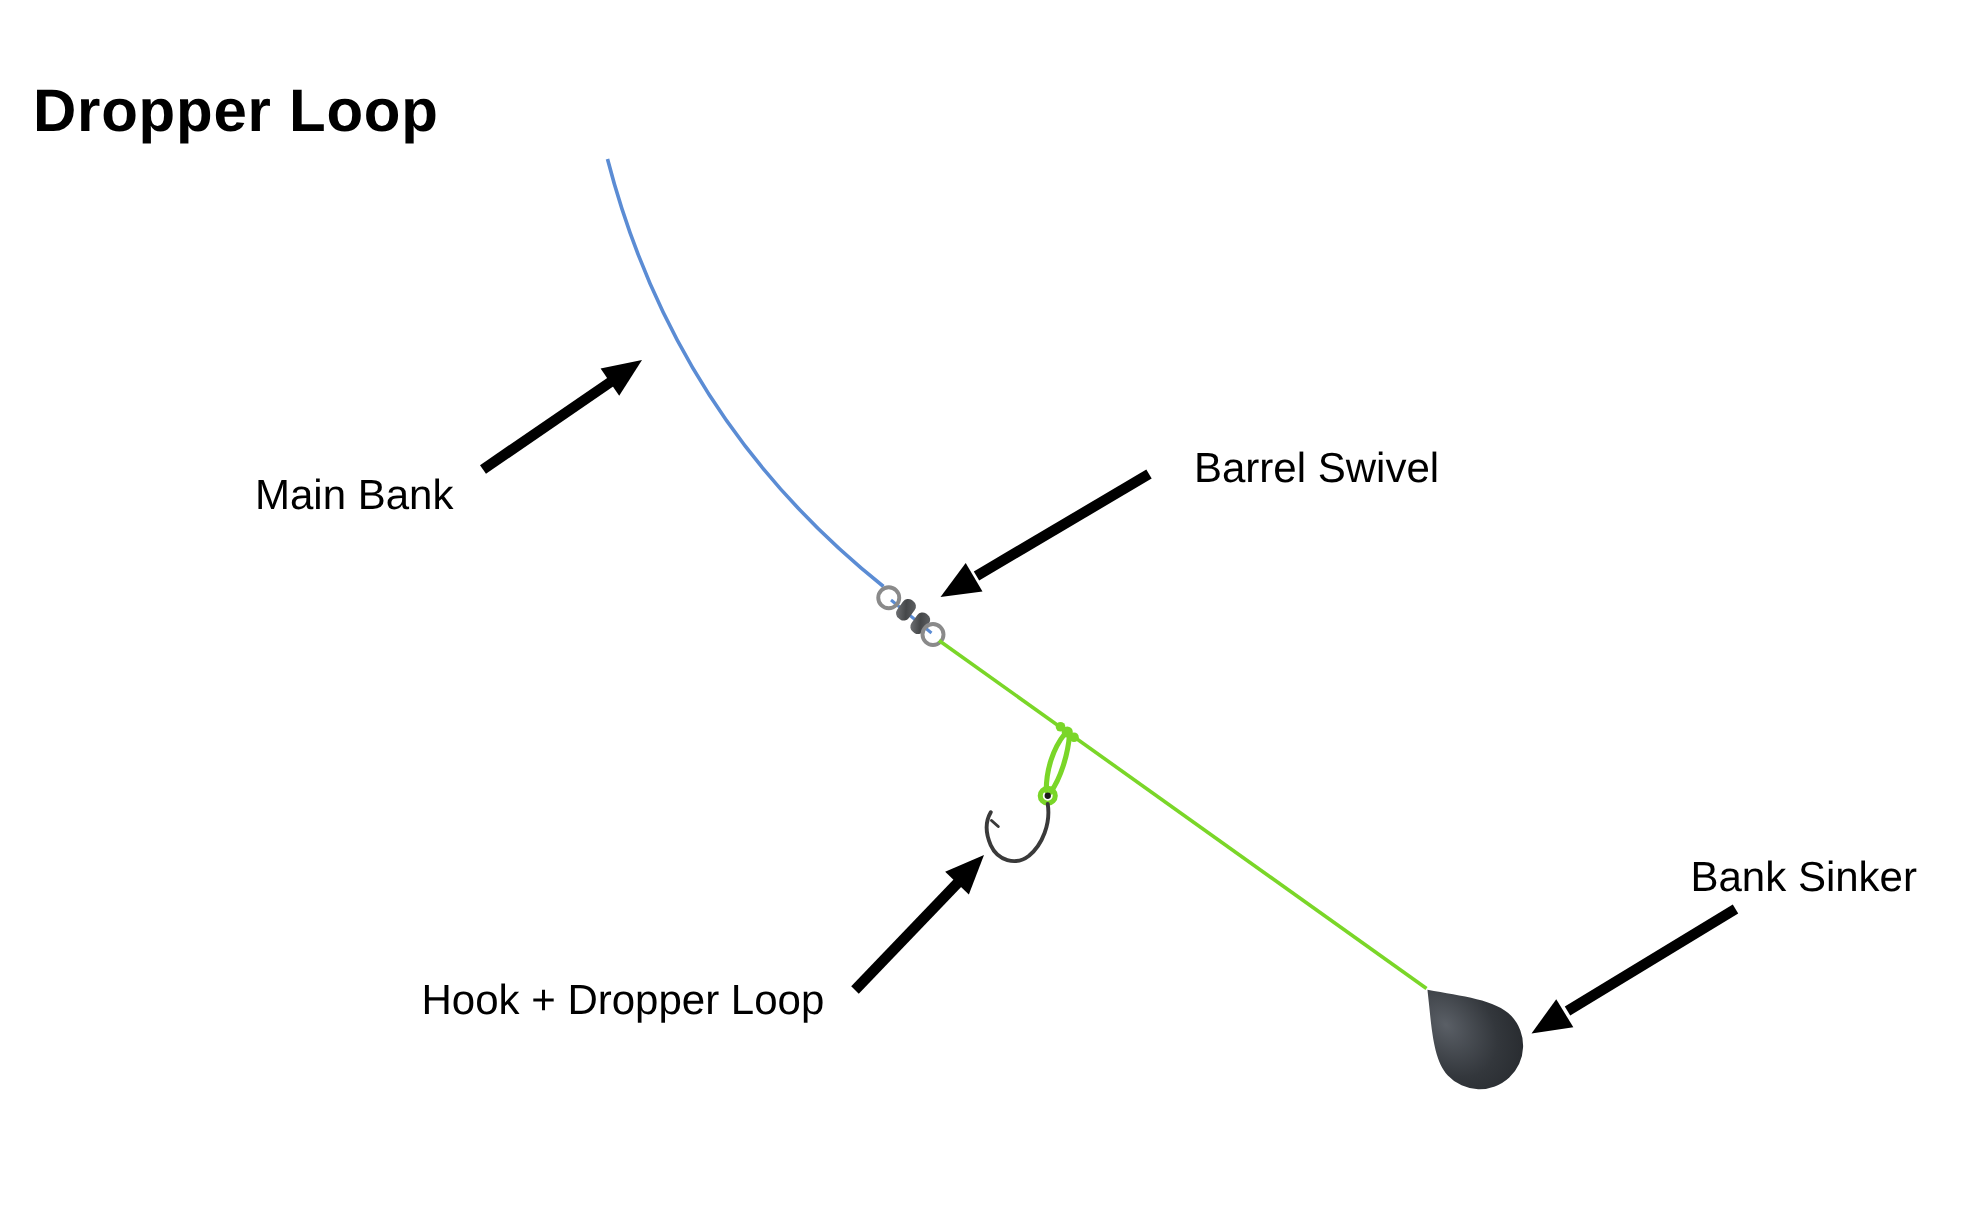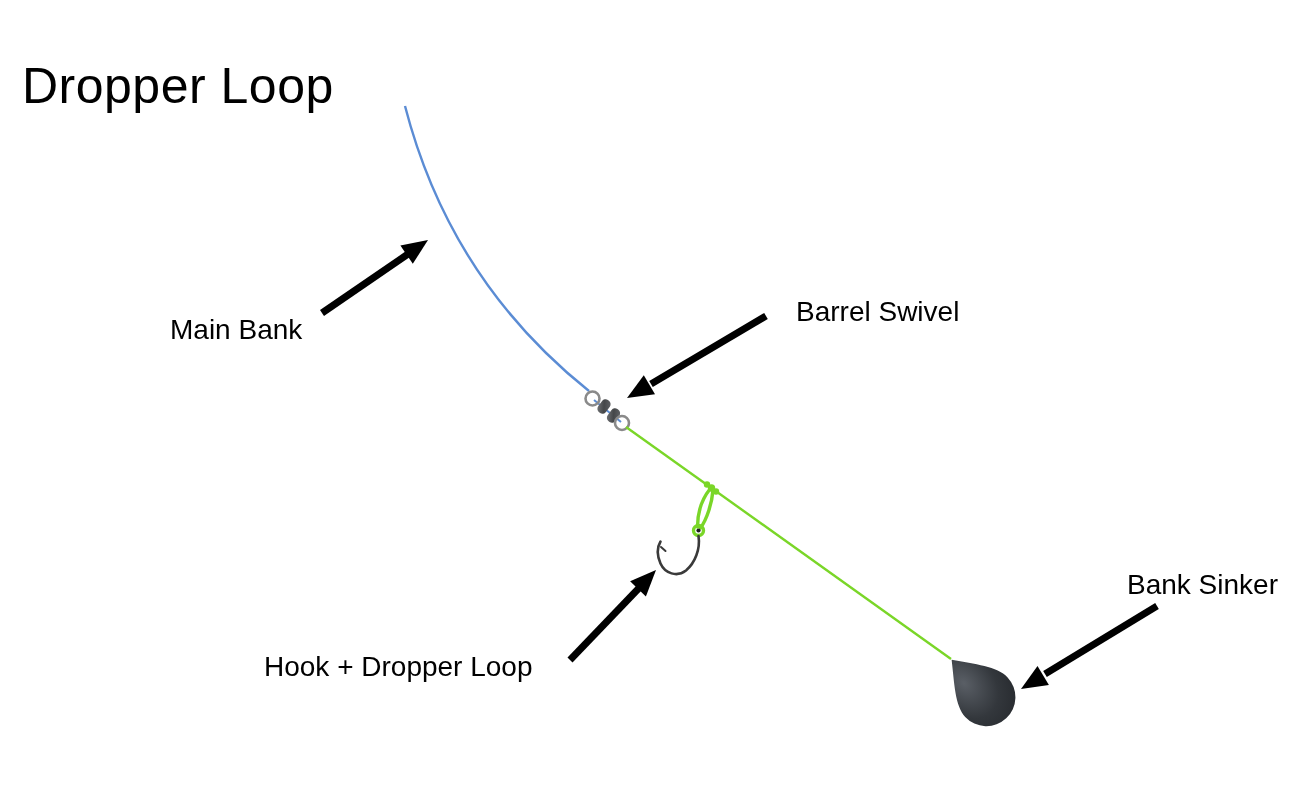--- a/index.html
+++ b/index.html
@@ -1,23 +1,23 @@
 <!DOCTYPE html>
 <html style="--text: #000000; --arrow: #000000; --main-line: #5b8cd4; --leader-line: #7ad628; --swivel-ring: #8a8a8a; --swivel-barrel: #454749; --hook: #3a3a3a; --sinker-light: #5a5f66; --sinker-dark: #23262a;"><head>
 <meta charset="utf-8">
 <style>
   html,body{margin:0;padding:0;background:#ffffff;font-family:"Liberation Sans",sans-serif;}
   .canvas{position:relative;width:1310px;height:812px;background:#ffffff;overflow:hidden;}
   .rig-svg{position:absolute;left:0;top:0;width:1310px;height:812px;}
-  .title{position:absolute;left:22px;top:26px;font-size:50px;font-weight:normal;line-height:1.05;
+  .title{position:absolute;left:22px;top:26px;font-size:40px;font-weight:bold;line-height:1.05;
          letter-spacing:0.5px;color:var(--text,#000);white-space:nowrap;}
   .label{position:absolute;font-size:28px;line-height:1.15;color:var(--text,#000);white-space:nowrap;}
   .label-main-line{left:170px;top:314px;}
   .label-barrel-swivel{left:780px;top:296px;margin-left:16px;}
-  .label-hook-dropper{left:264px;top:651px;}
+  .label-hook-dropper{left:281px;top:651px;}
   .label-bank-sinker{left:1127px;top:569px;}
   .main-line{stroke:var(--main-line,#5b8cd4);fill:none;stroke-width:2.4px;}
   .swivel-pin{stroke:var(--main-line,#5b8cd4);stroke-width:2px;}
   .ring{stroke:var(--swivel-ring,#8a8a8a);fill:none;stroke-width:2.6px;}
   .barrel{fill:url(#barrelGrad);}
   .leader{stroke:var(--leader-line,#7ad628);stroke-width:2.4px;}
   .loop-strand{stroke:var(--leader-line,#7ad628);fill:none;stroke-width:3.4px;stroke-linecap:round;}
   .loop-eye{stroke:var(--leader-line,#7ad628);fill:none;stroke-width:3.4px;}
   .knot-dot{fill:var(--leader-line,#7ad628);}
   .hook{stroke:var(--hook,#3a3a3a);fill:none;stroke-width:2.6px;stroke-linecap:round;}

